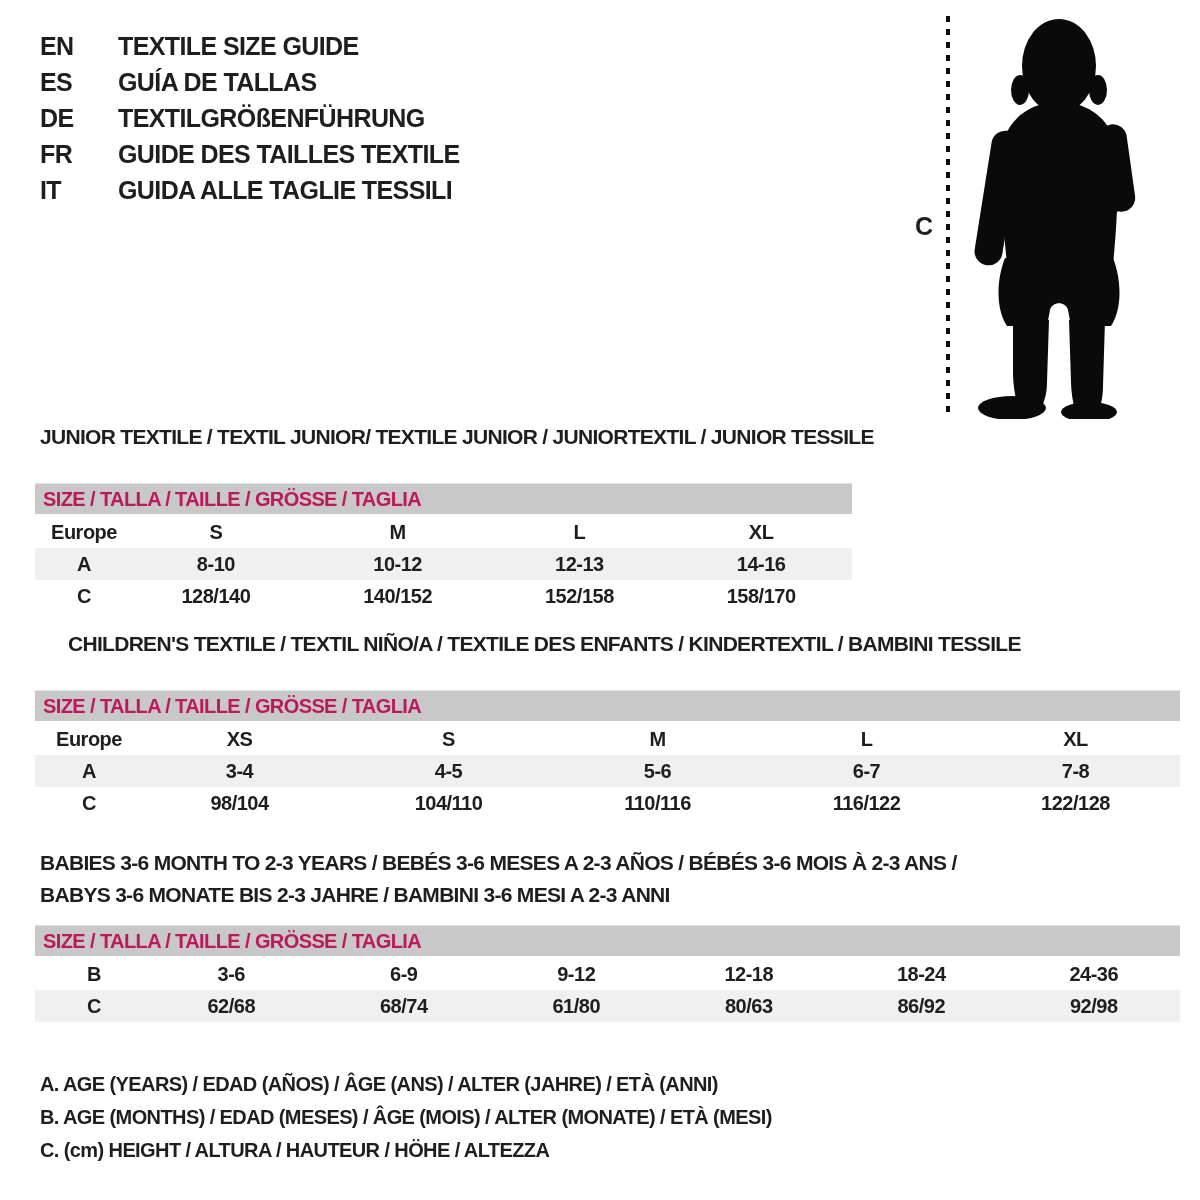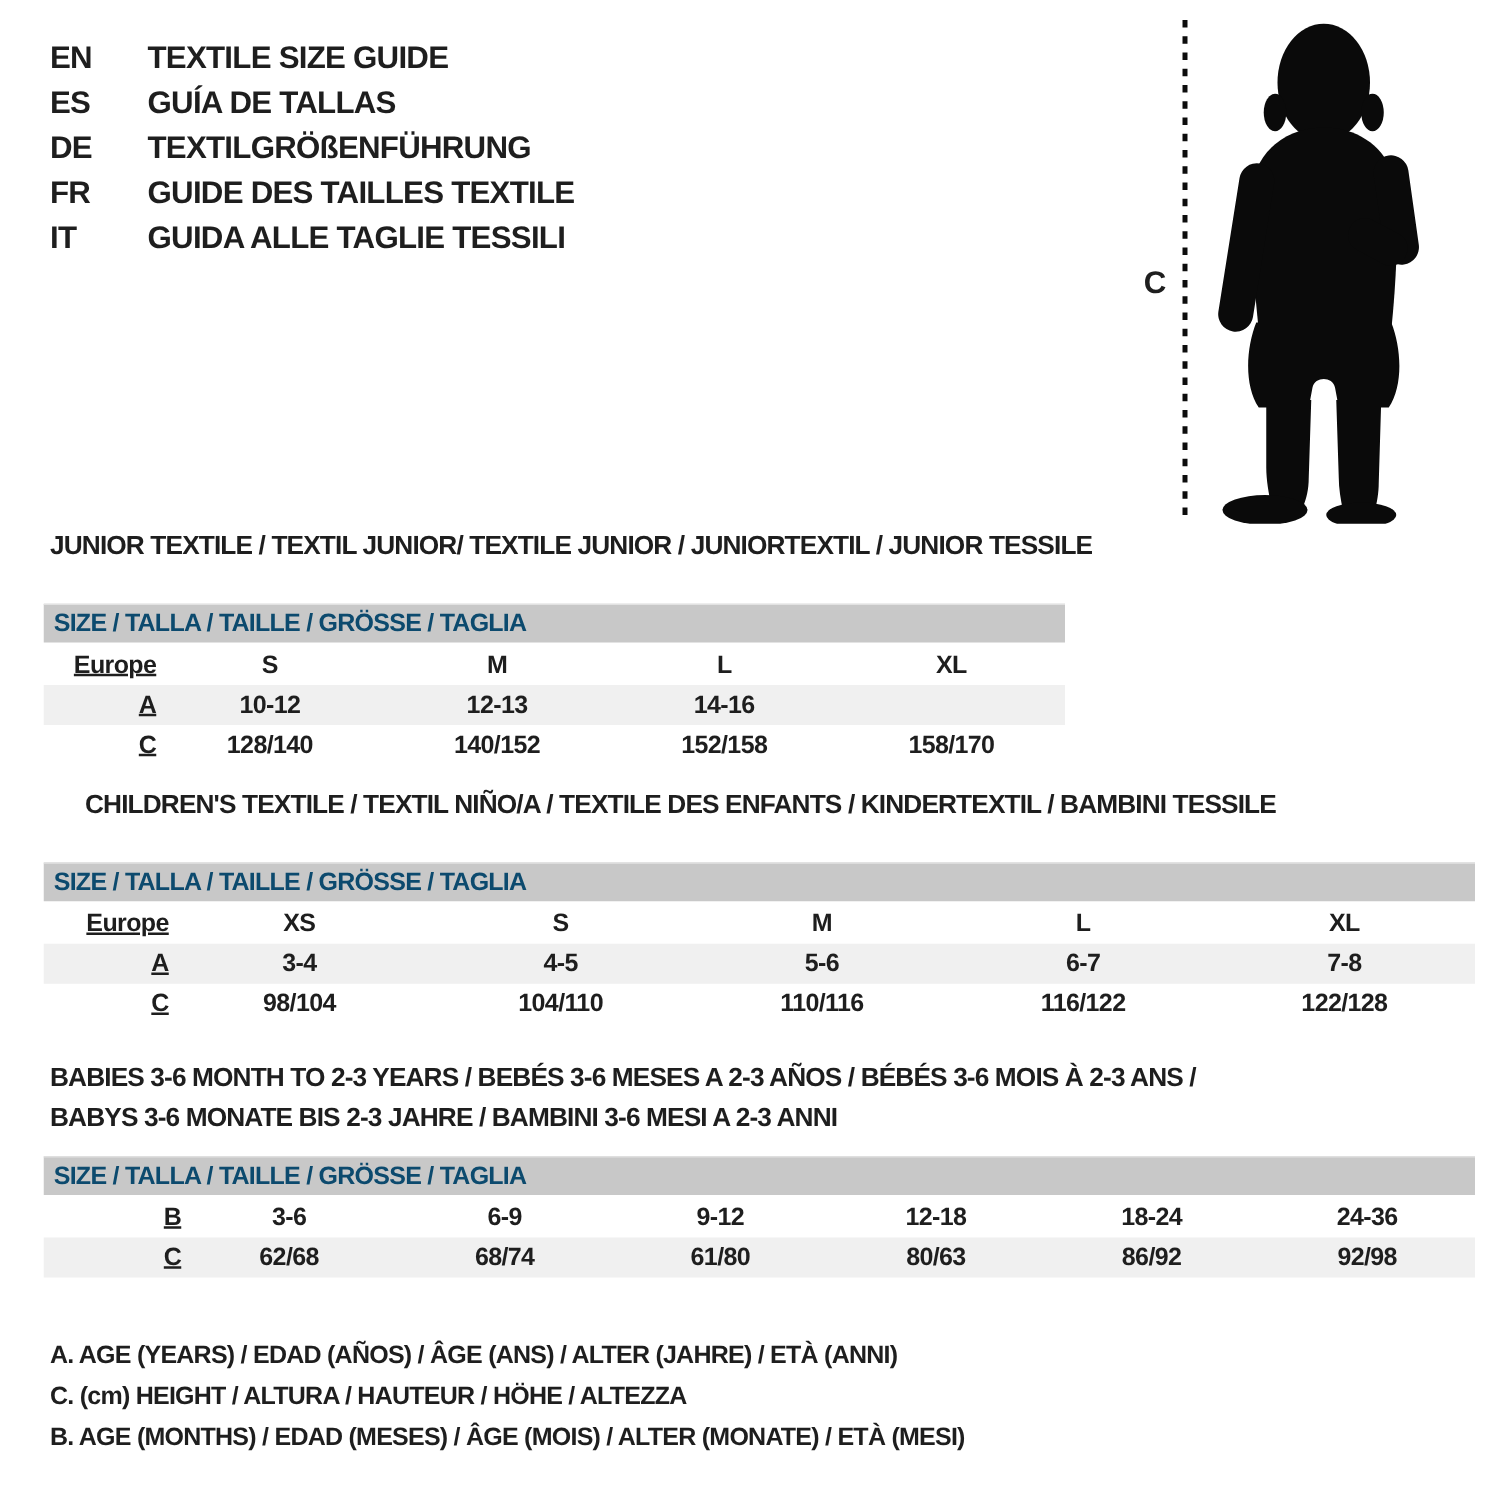--- a/index.html
+++ b/index.html
@@ -22,29 +22,29 @@
   #junior-title{top:425px;}
   #children-title{top:632px;margin-left:28px;}
   #babies-title-1{top:851px;}
   #babies-title-2{top:883px;}
   
   .table{position:absolute;left:35px;}
   #junior-table{top:483px;width:817px;}
   #children-table{top:690px;width:1145px;}
   #babies-table{top:925px;width:1145px;}
   .thead{height:31px;line-height:31px;background:#c8c8c8;padding-left:8px;
-         font-size:20px;letter-spacing:-0.6px;color:#0c4a6e;margin-bottom:2px;
+         font-size:20px;letter-spacing:-0.6px;color:#be185d;margin-bottom:2px;
          border-top:1px solid #e2e2e2;box-sizing:border-box;}
   .trow{display:grid;height:32px;line-height:32px;font-size:20px;letter-spacing:-0.5px;}
   #junior-table .trow{grid-template-columns:90px repeat(4,1fr);}
   #children-table .trow{grid-template-columns:100px repeat(5,1fr);}
   #babies-table .trow{grid-template-columns:110px repeat(6,1fr);}
   .trow.alt{background:#f0f0f0;}
   .cell{text-align:center;}
-  .cell.label{text-align:right;padding-left:8px;text-decoration:underline;}
+  .cell.label{text-align:center;padding-left:8px;}
   
   .legend{position:absolute;left:40px;top:1068px;}
   .legend-line{height:33px;line-height:33px;font-size:20px;letter-spacing:-0.6px;white-space:nowrap;}
 </style>
 </head>
 <body>
 
 <div class="page">
 
   <div class="langs">
@@ -105,20 +105,21 @@
     <div class="thead">SIZE / TALLA / TAILLE / GRÖSSE / TAGLIA</div>
     <div class="trow">
       <div class="cell label">Europe</div>
       <div class="cell">S</div>
       <div class="cell">M</div>
       <div class="cell">L</div>
       <div class="cell">XL</div>
     </div>
     <div class="trow alt">
       <div class="cell label">A</div>
+      <div class="cell">8-10</div>
       <div class="cell">10-12</div>
       <div class="cell">12-13</div>
       <div class="cell">14-16</div>
     </div>
     <div class="trow">
       <div class="cell label">C</div>
       <div class="cell">128/140</div>
       <div class="cell">140/152</div>
       <div class="cell">152/158</div>
       <div class="cell">158/170</div>
@@ -173,17 +174,17 @@
       <div class="cell">68/74</div>
       <div class="cell">61/80</div>
       <div class="cell">80/63</div>
       <div class="cell">86/92</div>
       <div class="cell">92/98</div>
     </div>
   </div>
 
   <div class="legend">
     <div class="legend-line">A. AGE (YEARS) / EDAD (AÑOS) / ÂGE (ANS) / ALTER (JAHRE) / ETÀ (ANNI)</div>
+    <div class="legend-line">B. AGE (MONTHS) / EDAD (MESES) / ÂGE (MOIS) / ALTER (MONATE) / ETÀ (MESI)</div>
     <div class="legend-line">C. (cm) HEIGHT / ALTURA / HAUTEUR / HÖHE / ALTEZZA</div>
-    <div class="legend-line">B. AGE (MONTHS) / EDAD (MESES) / ÂGE (MOIS) / ALTER (MONATE) / ETÀ (MESI)</div>
   </div>
 
 </div>
 
 </body></html>

